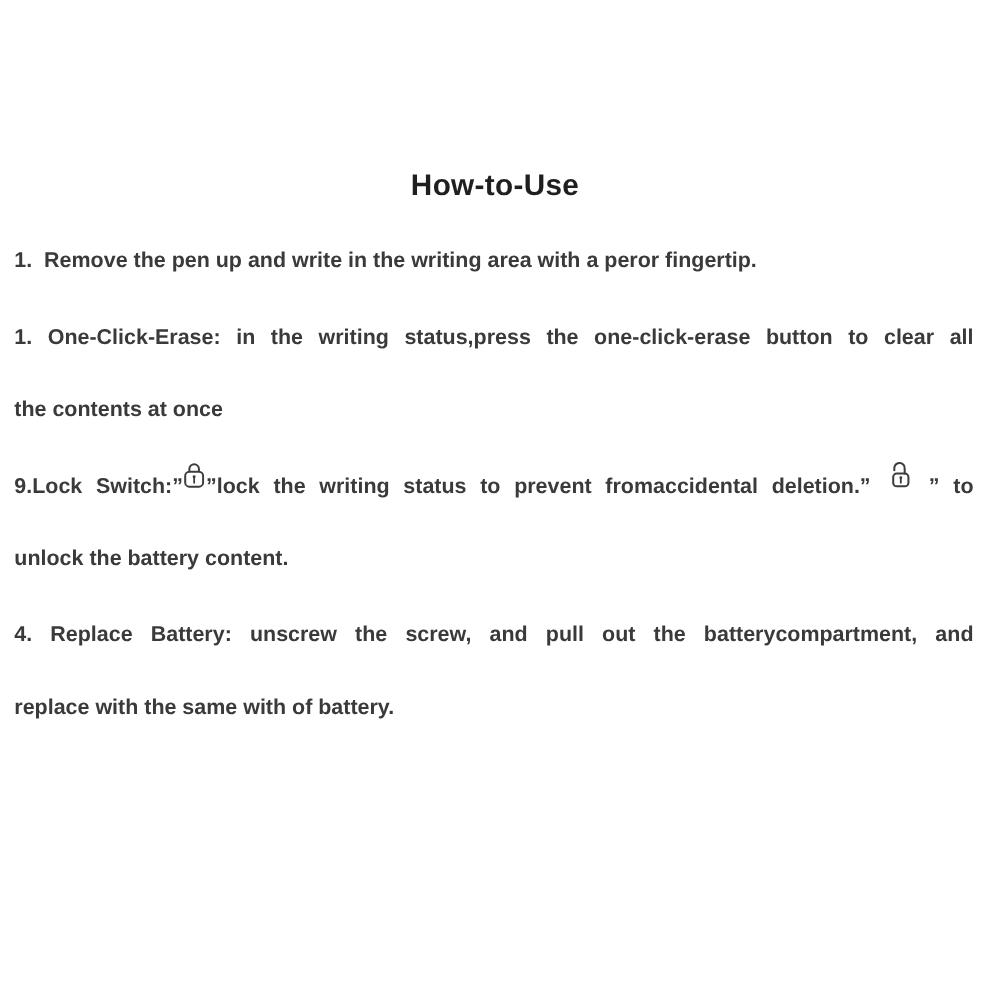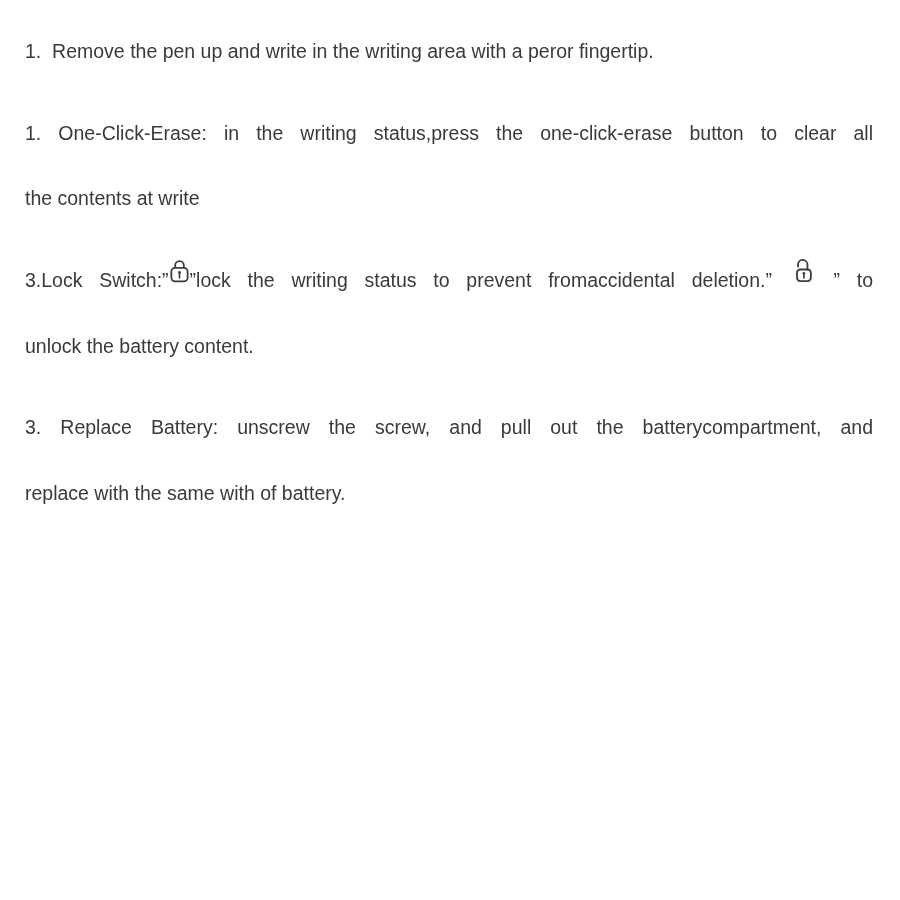--- a/index.html
+++ b/index.html
@@ -26,21 +26,21 @@
     line-height: 36px;
     font-weight: 700;
     color: #1f1f1f;
     letter-spacing: 0.3px;
   }
   .body {
     margin-top: 19px;
     padding-left: 9px;
     padding-right: 11px;
   }
-  .para { margin: 16px; padding: 0; }
+  .para { margin: 4px; padding: 0; font-weight: bold; }
   .line {
     display: block;
     height: 65.7px;
     line-height: 65.7px;
     font-size: 19.5px;
     color: #3a3a3a;
   }
   .line.fill {
     text-align: justify;
     text-align-last: justify;
@@ -54,46 +54,47 @@
     vertical-align: 4px;
   }
   .icon.lock svg { margin: 0 1px; }
   .icon.unlock svg { margin: 0 2px; }
 </style>
 </head>
 <body>
 
 <div class="page">
 
+  <h1 class="title">How-to-Use</h1>
 
   <div class="body">
 
     <p class="para">
       <span class="line">1.&nbsp; Remove the pen up and write in the writing area with a peror fingertip.</span>
     </p>
 
     <p class="para">
       <span class="line fill">1. One-Click-Erase: in the writing status,press the one-click-erase button to clear all</span>
-      <span class="line">the contents at write</span>
+      <span class="line">the contents at once</span>
     </p>
 
     <p class="para">
-      <span class="line fill"><span>3.Lock Switch:”</span><span class="icon lock"><svg viewBox="0 0 21 26" width="19" height="24" aria-hidden="true">
+      <span class="line fill"><span>9.Lock Switch:”</span><span class="icon lock"><svg viewBox="0 0 21 26" width="19" height="24" aria-hidden="true">
               <rect x="1.5" y="9.5" width="18" height="15" rx="4.2" fill="none" stroke="#3d3d3d" stroke-width="2"></rect>
               <path d="M5.7 9.5 V6.8 a4.8 4.8 0 0 1 9.6 0 V9.5" fill="none" stroke="#3d3d3d" stroke-width="2"></path>
               <circle cx="10.5" cy="14.6" r="1.5" fill="#3d3d3d"></circle>
               <line x1="10.5" y1="15.6" x2="10.5" y2="20.6" stroke="#3d3d3d" stroke-width="1.8" stroke-linecap="round"></line>
             </svg></span><span>”lock the writing status to prevent fromaccidental deletion.” </span><span class="icon unlock"><svg viewBox="0 0 26 28" width="24" height="26" aria-hidden="true">
               <rect x="6.5" y="13.5" width="15" height="12.5" rx="3.5" fill="none" stroke="#3d3d3d" stroke-width="2"></rect>
               <path d="M17.8 13.5 V8.8 A5.1 5.1 0 0 0 7.6 7.6 V10.3" fill="none" stroke="#3d3d3d" stroke-width="2" stroke-linecap="round"></path>
               <circle cx="14" cy="17.6" r="1.4" fill="#3d3d3d"></circle>
               <line x1="14" y1="18.4" x2="14" y2="22.6" stroke="#3d3d3d" stroke-width="1.8" stroke-linecap="round"></line>
             </svg></span><span> ” to</span></span>
       <span class="line">unlock the battery content.</span>
     </p>
 
     <p class="para">
-      <span class="line fill">3. Replace Battery: unscrew the screw, and pull out the batterycompartment, and</span>
+      <span class="line fill">4. Replace Battery: unscrew the screw, and pull out the batterycompartment, and</span>
       <span class="line">replace with the same with of battery.</span>
     </p>
 
   </div>
 </div>
 
 </body></html>

